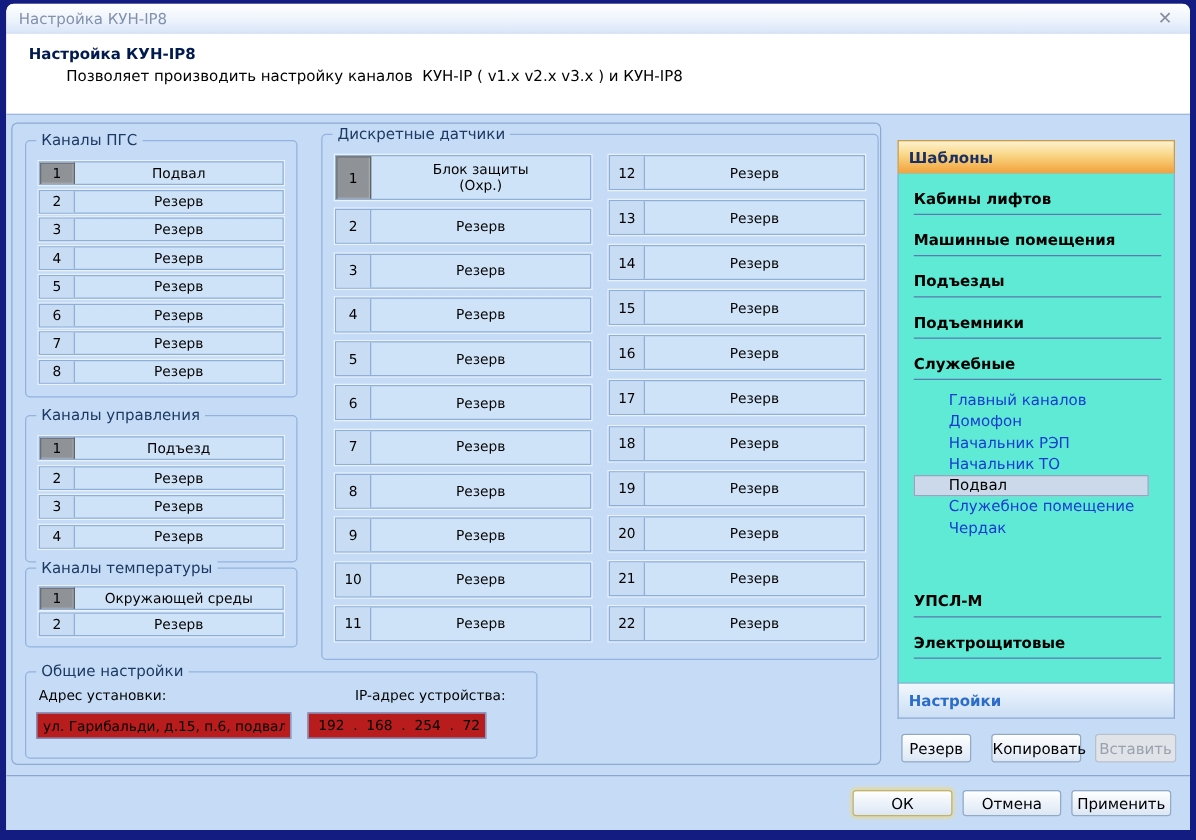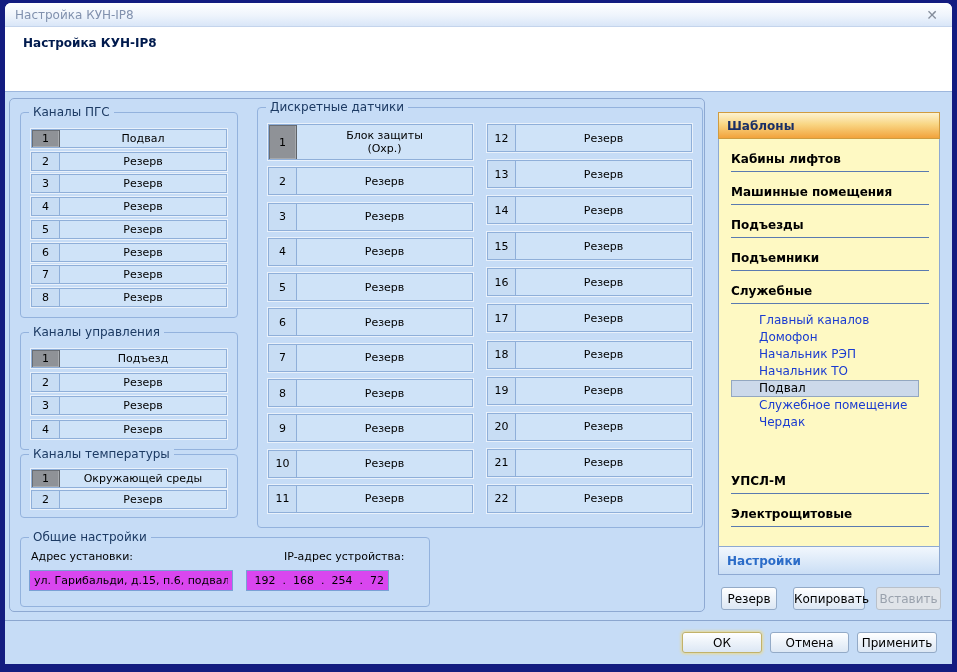--- a/index.html
+++ b/index.html
@@ -73,39 +73,39 @@
     background:#8f9297; border-right-color:#5f6368;
     box-shadow:inset 1px 1px 0 #6a6e74, inset -1px -1px 0 #a6a9ad;
   }
   .ch-label {
     flex:1; display:flex; align-items:center; justify-content:center;
     font-size:11px; color:#000; white-space:pre-line; text-align:center; line-height:13px;
   }
   
   .fld-label { position:absolute; font-size:11px; color:#000; white-space:nowrap; }
   .fld-input {
-    position:absolute; height:21px; background:#d946ef; border:1px solid #7aa0d4;
+    position:absolute; height:21px; background:#b91c1c; border:1px solid #7aa0d4;
     font-family:"DejaVu Sans", sans-serif; font-size:11px; color:#000; padding:0 4px; white-space:pre;
   }
   .lbl-address { left:10px; top:12px; }
   .inp-address { left:8px;  top:32px; width:204px; }
   .lbl-ip      { left:223px; top:12px;margin-left:40px; }
   .inp-ip      { left:225px; top:32px; width:143px; text-align:right; }
   
   .tpl-panel { position:absolute; left:713px; top:20px; width:222px; height:463px; }
   .tpl-header {
     position:absolute; left:0; right:0; top:0; height:27px;
     background:linear-gradient(180deg,#fdf2d0 0%,#f9d684 45%,#f2a33c 100%);
     border:1px solid #d09b3f;
     display:flex; align-items:center; padding-left:8px;
     font-size:12px; font-weight:bold; color:#1a2f66;
   }
   .tpl-list {
     position:absolute; left:0; right:0; top:27px; bottom:28px;
-    background:#fef9c3; border:1px solid #8ea9d2; border-top:none;
+    background:#5eead4; border:1px solid #8ea9d2; border-top:none;
     overflow:hidden;
   }
   .tpl-cat {
     margin:13px 10px 0 12px; padding-bottom:5px;
     border-bottom:1px solid #5a7ab0;
     font-size:12px; font-weight:bold; color:#000;
   }
   .tpl-link { margin-left:40px; margin-right:20px; font-size:12px; color:#1a3bd0; line-height:17px; }
   .tpl-cat + .tpl-link { margin-top:8px; }
   .tpl-link.selected {
@@ -145,20 +145,21 @@
 
 <div class="dialog">
 
   <div class="titlebar">
     <span class="titlebar-text">Настройка КУН-IP8</span>
     <span class="close-btn">✕</span>
   </div>
 
   <div class="header">
     <div class="header-title">Настройка КУН-IP8</div>
+    <div class="header-sub">Позволяет производить настройку каналов  КУН-IP ( v1.x v2.x v3.x ) и КУН-IP8</div>
   </div>
 
   <div class="bodyarea">
     <div class="main-frame"></div>
 
     <div class="grp grp-pgs">
       <span class="grp-title">Каналы ПГС</span>
       <div class="grp-rows">
           <div class="ch-row selected">
             <div class="ch-num">1</div>

